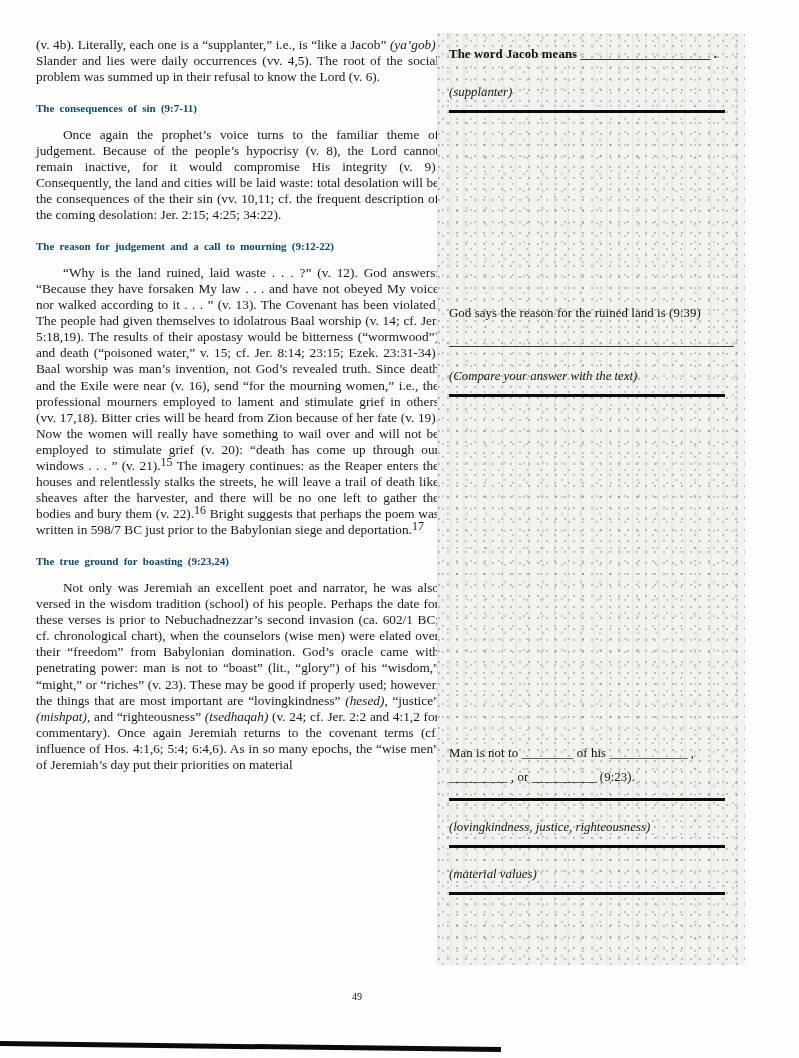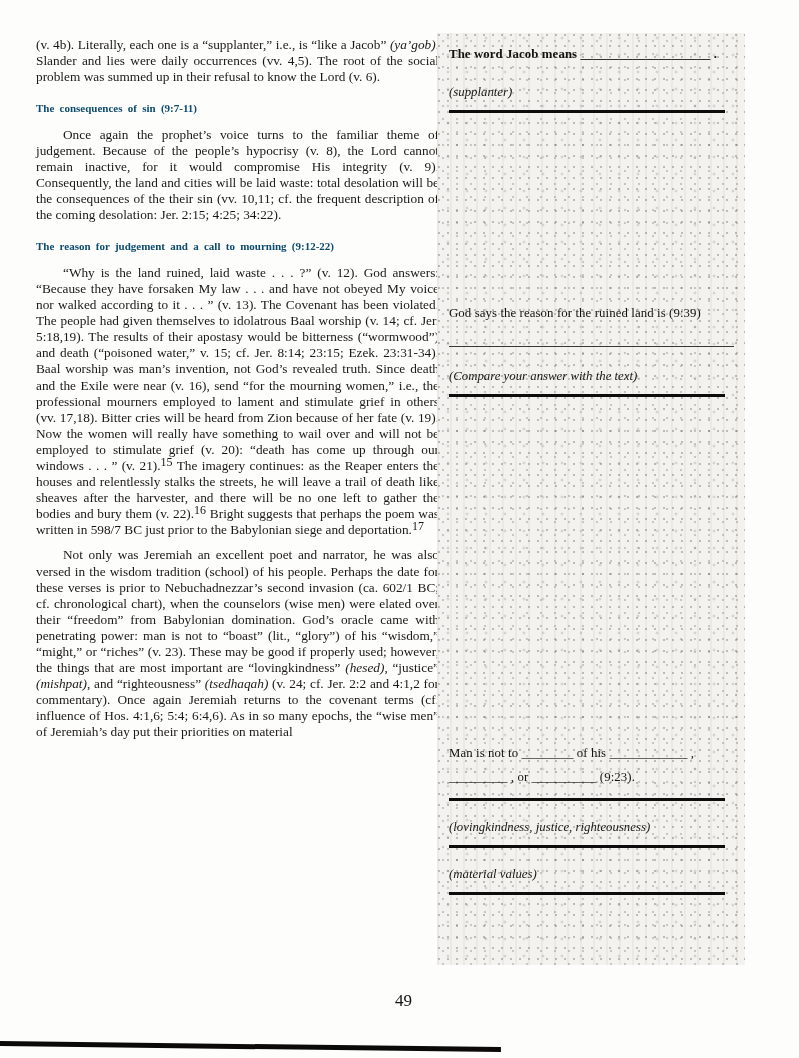--- a/index.html
+++ b/index.html
@@ -63,38 +63,39 @@
     white-space:nowrap;overflow:hidden;
   }
   .sb-rule{
     height:3px;background:#0d0c0a;margin:9px 0 6px 0;width:276px;
   }
   .sb-gap{width:100%;}
 
   
   .page-number{
     position:absolute;left:352px;top:991px;width:60px;
-    text-align:right;font-size:17px;color:#15130f;
+    text-align:left;font-size:10px;color:#15130f;
   }
   .bottom-rule{
     position:absolute;left:0;top:1041px;width:501px;height:4.5px;
     background:#0b0a08;
     transform:rotate(0.7deg);transform-origin:left top;
   }
 </style>
 </head>
 <body>
 
 <div class="page">
   <div class="left-col">
       <p class="para"><span>(v. 4b). Literally, each one is a “supplanter,” i.e., is “like a Jacob” </span><i>(ya’gob)</i><span>. Slander and lies were daily occurrences (vv. 4,5). The root of the social problem was summed up in their refusal to know the Lord (v. 6).</span></p>
       <h2 class="heading">The consequences of sin (9:7-11)</h2>
       <p class="para indent"><span>Once again the prophet’s voice turns to the familiar theme of judgement. Because of the people’s hypocrisy (v. 8), the Lord cannot remain inactive, for it would compromise His integrity (v. 9). Consequently, the land and cities will be laid waste: total desolation will be the consequences of the their sin (vv. 10,11; cf. the frequent description of the coming desolation: Jer. 2:15; 4:25; 34:22).</span></p>
       <h2 class="heading">The reason for judgement and a call to mourning (9:12-22)</h2>
       <p class="para indent"><span>“Why is the land ruined, laid waste . . . ?” (v. 12). God answers: “Because they have forsaken My law . . . and have not obeyed My voice nor walked according to it . . . ” (v. 13). The Covenant has been violated. The people had given themselves to idolatrous Baal worship (v. 14; cf. Jer. 5:18,19). The results of their apostasy would be bitterness (“wormwood”) and death (“poisoned water,” v. 15; cf. Jer. 8:14; 23:15; Ezek. 23:31-34). Baal worship was man’s invention, not God’s revealed truth. Since death and the Exile were near (v. 16), send “for the mourning women,” i.e., the professional mourners employed to lament and stimulate grief in others (vv. 17,18). Bitter cries will be heard from Zion because of her fate (v. 19). Now the women will really have something to wail over and will not be employed to stimulate grief (v. 20): “death has come up through our windows . . . ” (v. 21).</span><sup>15</sup><span> The imagery continues: as the Reaper enters the houses and relentlessly stalks the streets, he will leave a trail of death like sheaves after the harvester, and there will be no one left to gather the bodies and bury them (v. 22).</span><sup>16</sup><span> Bright suggests that perhaps the poem was written in 598/7 BC just prior to the Babylonian siege and deportation.</span><sup>17</sup></p>
+      <h2 class="heading">The true ground for boasting (9:23,24)</h2>
       <p class="para indent"><span>Not only was Jeremiah an excellent poet and narrator, he was also versed in the wisdom tradition (school) of his people. Perhaps the date for these verses is prior to Nebuchadnezzar’s second invasion (ca. 602/1 BC; cf. chronological chart), when the counselors (wise men) were elated over their “freedom” from Babylonian domination. God’s oracle came with penetrating power: man is not to “boast” (lit., “glory”) of his “wisdom,” “might,” or “riches” (v. 23). These may be good if properly used; however, the things that are most important are “lovingkindness” </span><i>(hesed)</i><span>, “justice” </span><i>(mishpat)</i><span>, and “righteousness” </span><i>(tsedhaqah)</i><span> (v. 24; cf. Jer. 2:2 and 4:1,2 for commentary). Once again Jeremiah returns to the covenant terms (cf. influence of Hos. 4:1,6; 5:4; 6:4,6). As in so many epochs, the “wise men” of Jeremiah’s day put their priorities on material</span></p>
     </div>
   <aside class="sidebar">
       <p class="sb-text bold">The word Jacob means ____________________ .</p>
       <p class="sb-italic">(supplanter)</p>
       <div class="sb-rule"></div>
       <div class="sb-gap" style="height: 182px;"></div>
       <p class="sb-text">God says the reason for the ruined land is (9:39)</p>
       <p class="sb-blank">___________________________________________ .</p>
       <p class="sb-italic">(Compare your answer with the text)</p>

